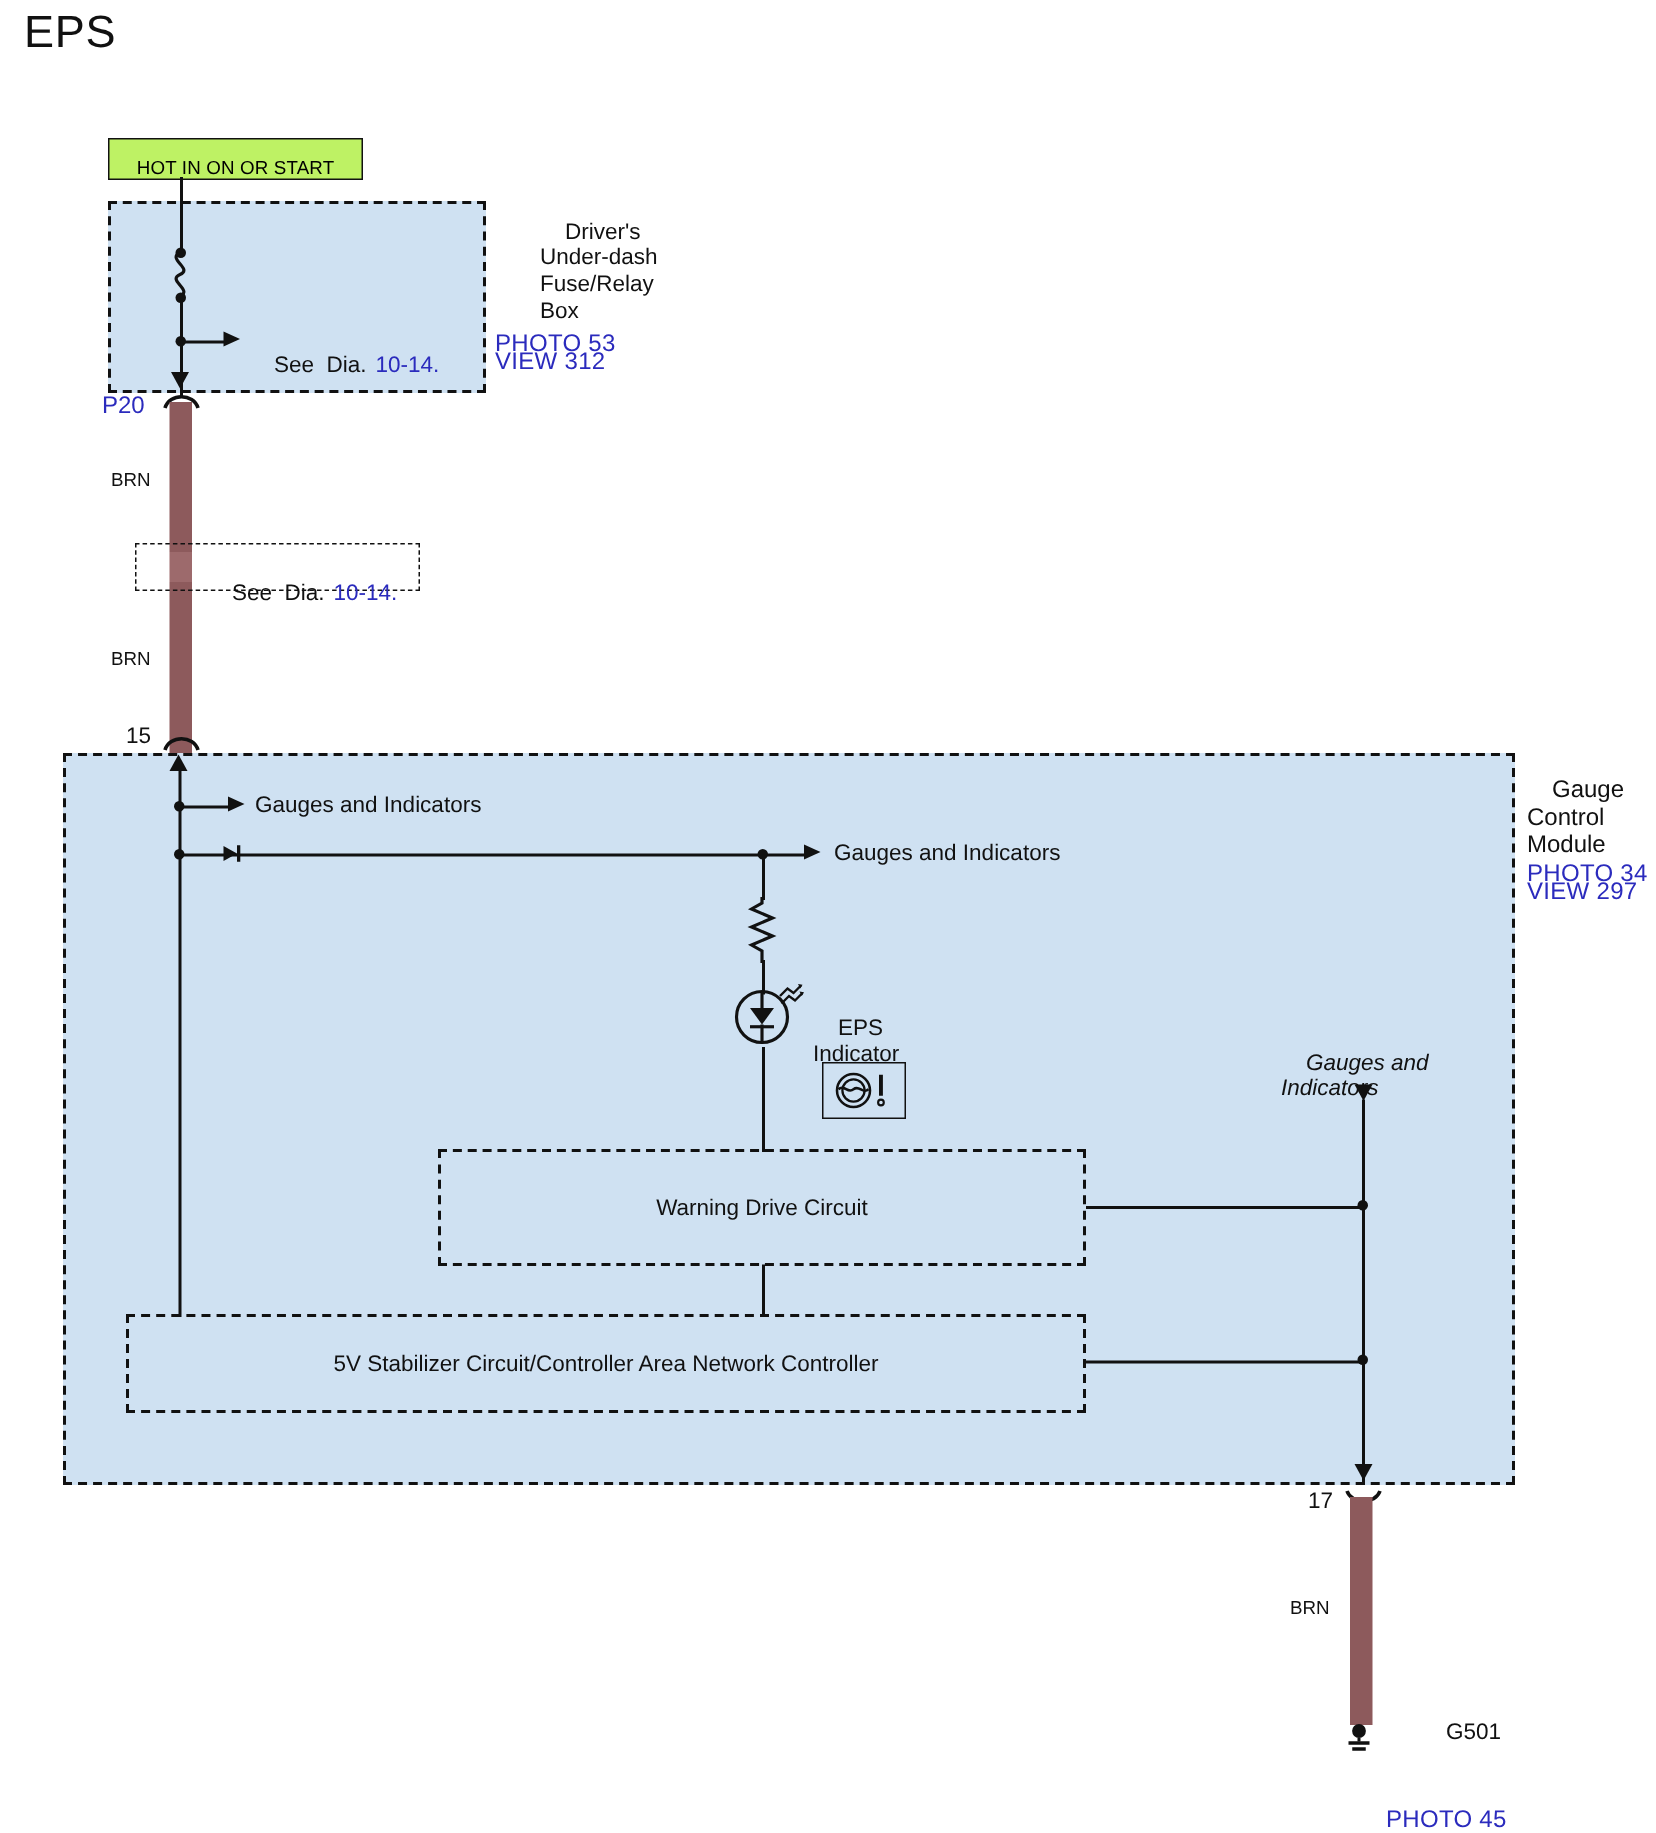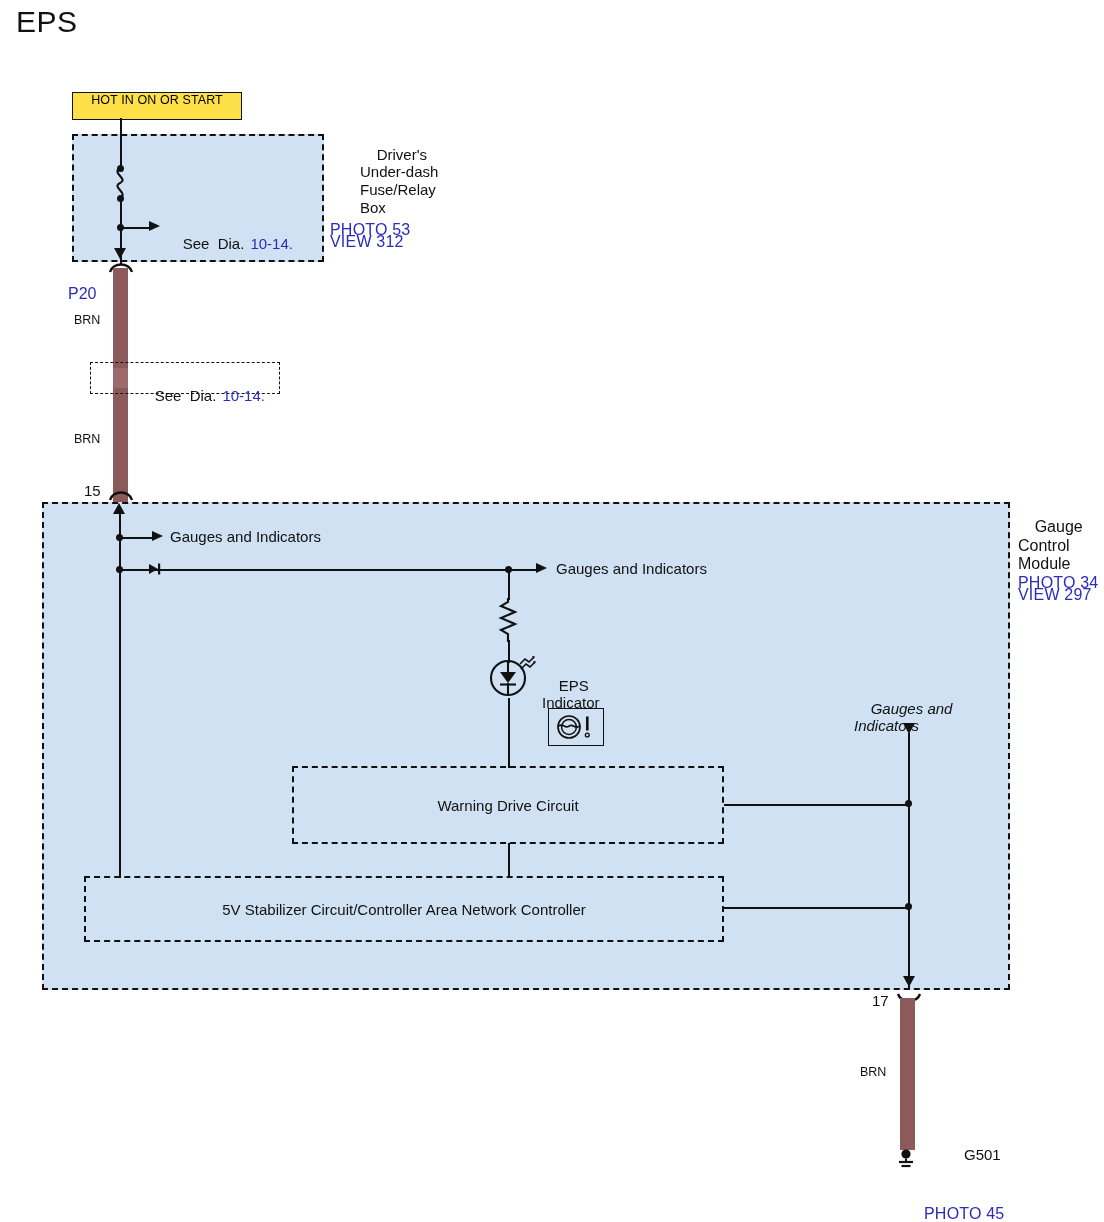--- a/index.html
+++ b/index.html
@@ -26,30 +26,30 @@
     font-size: 30px;
     letter-spacing: 0.5px;
     color: #111;
   }
 
   
   .txt        { font-size: 15px; color: #111; line-height: 1.18; white-space: pre; }
   .txt-sm     { font-size: 12.5px; color: #111; line-height: 1.18; white-space: pre; }
   .txt-blue   { color: #2b2bbd; }
   .txt-photo  { font-size: 16px; color: #2b2bbd; line-height: 1.18; white-space: pre; letter-spacing: .2px; margin-top: 17px;}
-  .txt-bold-blue { color: #2b2bbd; font-size: 16px; margin-top: 23px; }
+  .txt-bold-blue { color: #2b2bbd; font-size: 16px; }
 
   
   #hot-box {
     left: 72px; top: 92px;
     width: 168px; height: 26px;
     border: 1.6px solid #111;
-    background: #fde047;
+    background: #bef264;
     font-size: 12.5px;
-    display: flex; align-items: flex-start; justify-content: center;
+    display: flex; align-items: flex-end; justify-content: center;
     letter-spacing: .1px;
   }
 
   .dashed-shaded {
     background: #cfe1f2;
     border: 2.2px dashed #111;
     box-sizing: border-box;
   }
   .dashed-clear {
     background: transparent;

